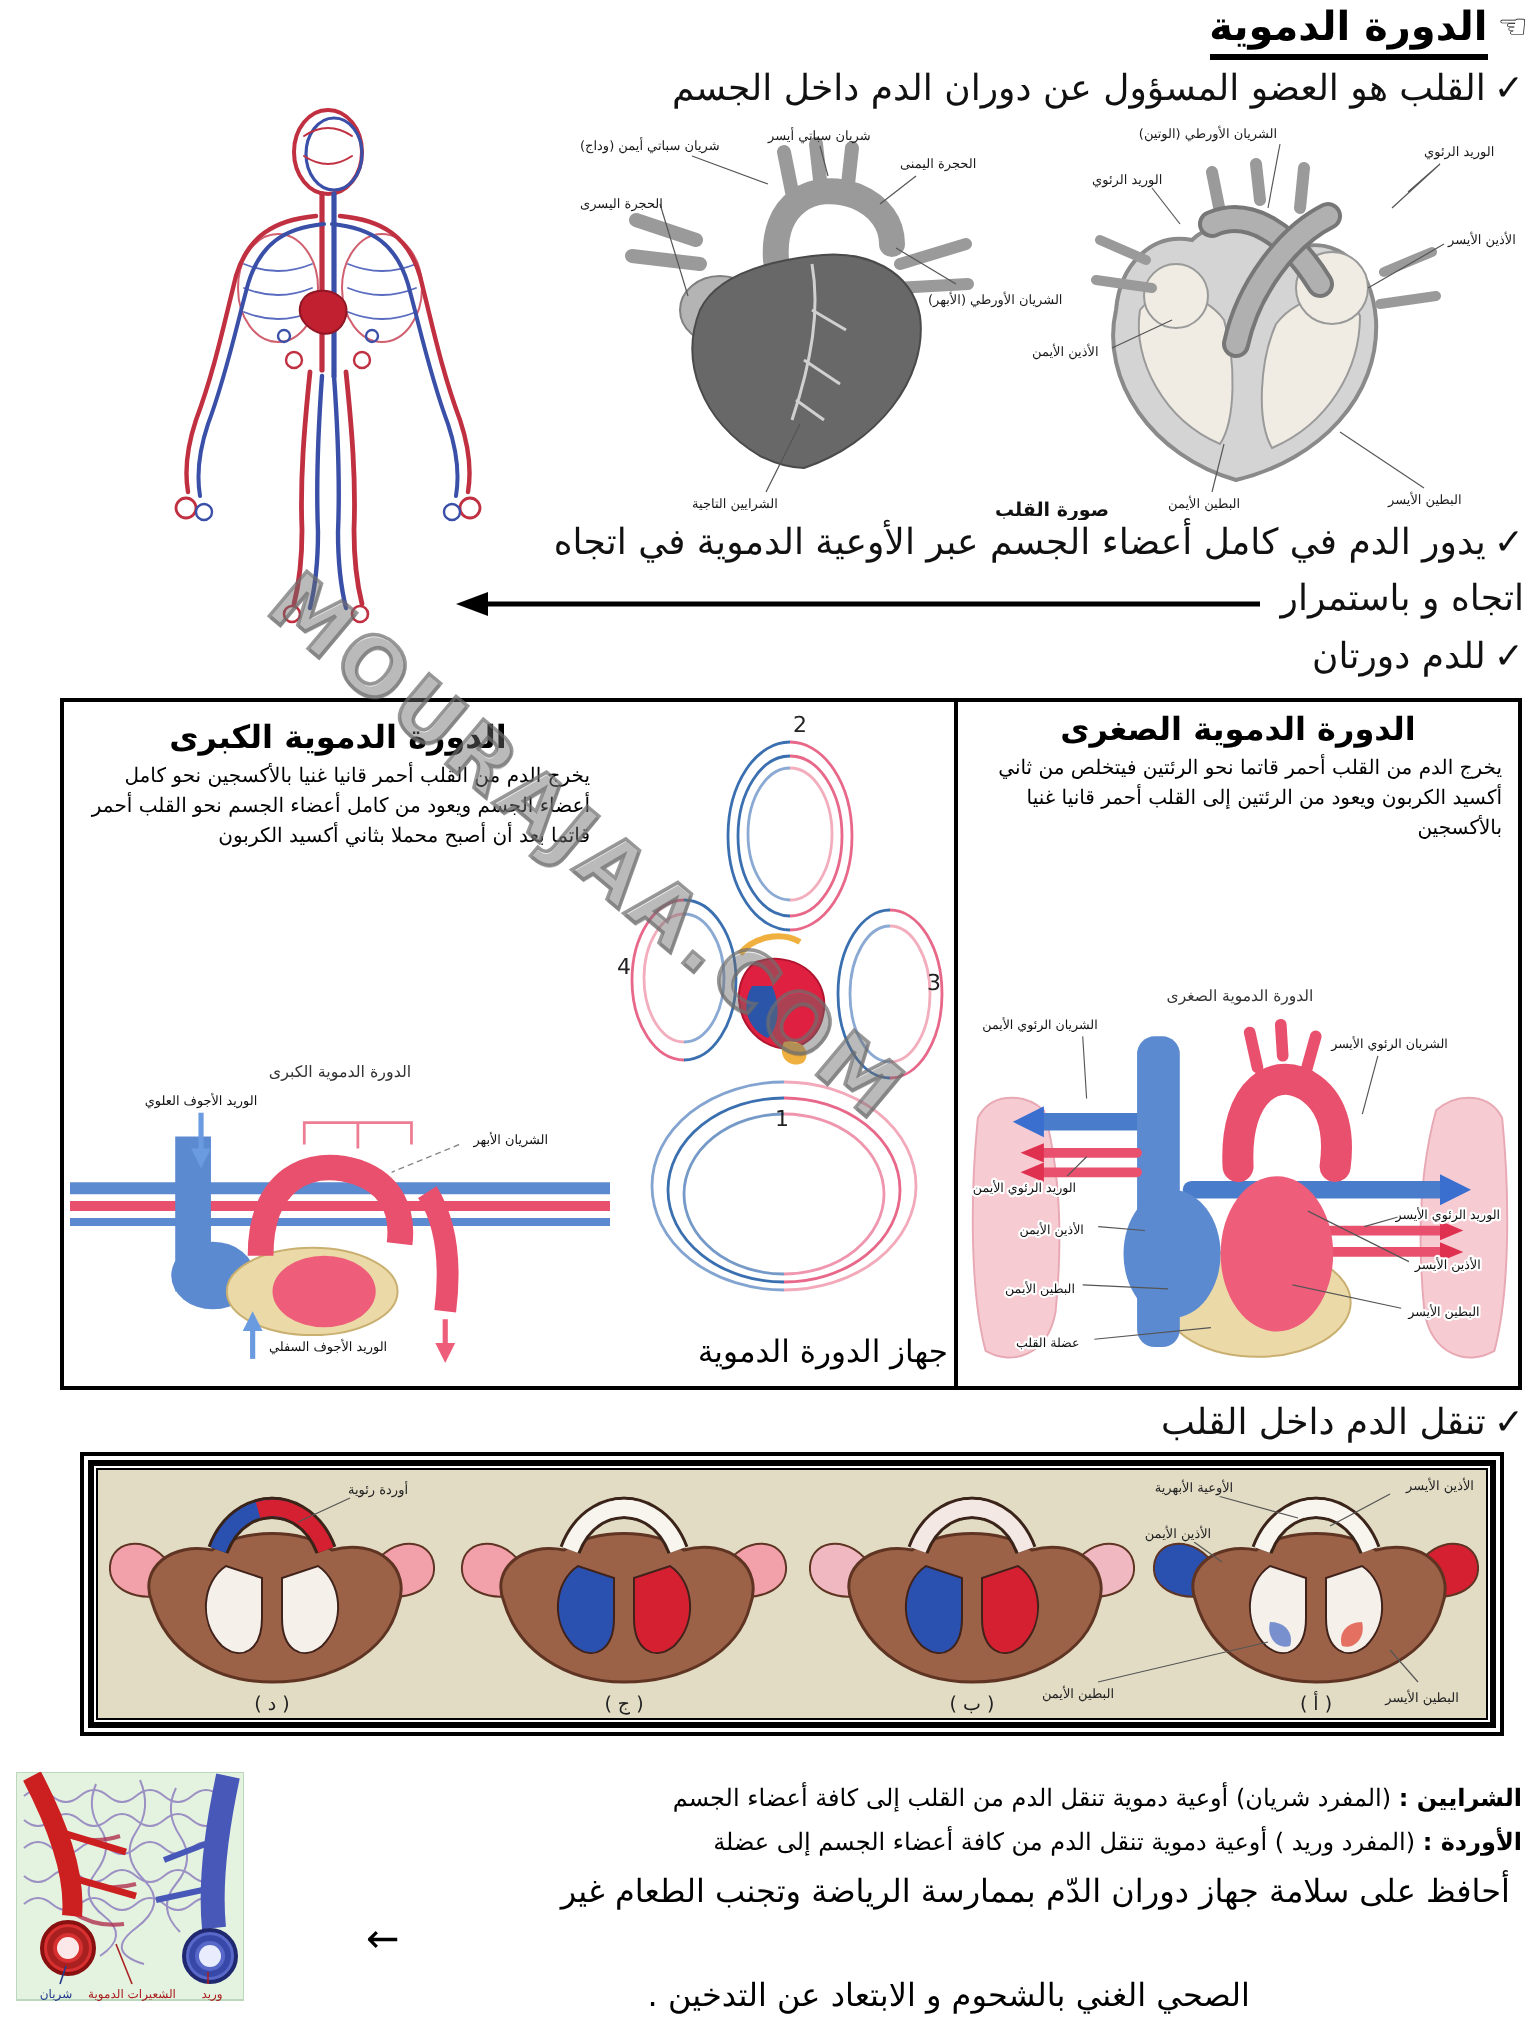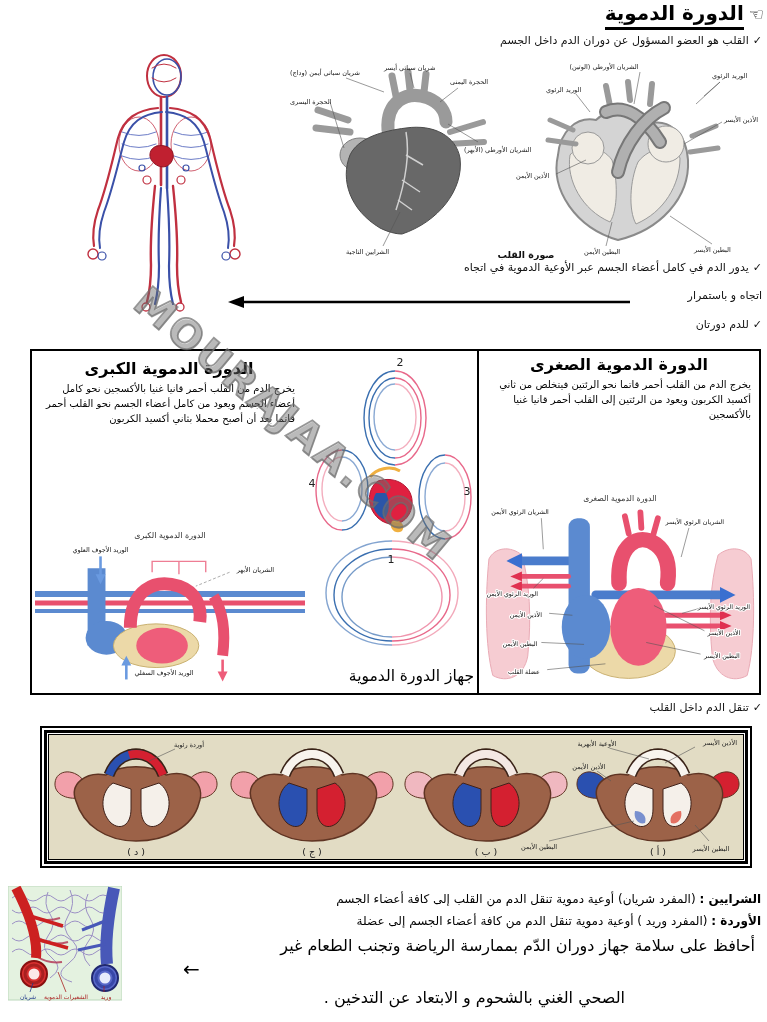--- a/index.html
+++ b/index.html
@@ -1,19 +1,19 @@
 <!DOCTYPE html>
 <html lang="ar"><head>
 <meta charset="utf-8">
 <style>
   html,body{margin:0;padding:0;background:#888;}
   #page{position:relative;width:767px;height:1022px;background:#fff;overflow:hidden;
         font-family:"DejaVu Sans",sans-serif;color:#000;}
   .abs{position:absolute;}
-  .bullet{font-size:11px;direction:rtl;text-align:right;color:#111;}
+  .bullet{font-size:18px;direction:rtl;text-align:right;color:#111;}
   .chk{font-weight:bold;margin-left:4px;}
   #title-wrap{top:1px;right:3px;display:flex;direction:rtl;align-items:flex-start;gap:5px;}
   #page-title{font-size:20px;font-weight:bold;border-bottom:3px solid #000;padding-bottom:2px;}
   #hand-icon{font-size:17px;padding-top:3px;}
   #bullet-1{top:34px;right:5px;}
   #bullet-2a{top:261px;right:5px;}
   #bullet-2b{top:289px;right:5px;}
   #bullet-3{top:318px;right:5px;}
   #bullet-4{top:701px;right:5px;}
   #flow-arrow{left:228px;top:294px;}

